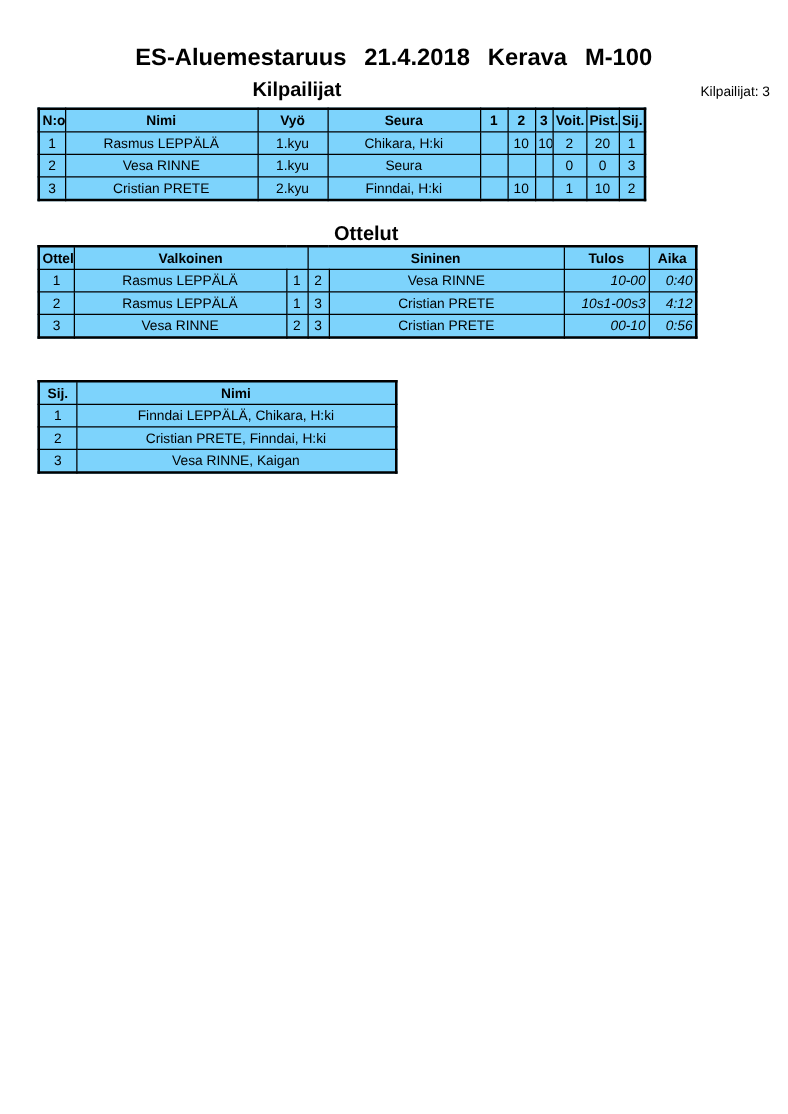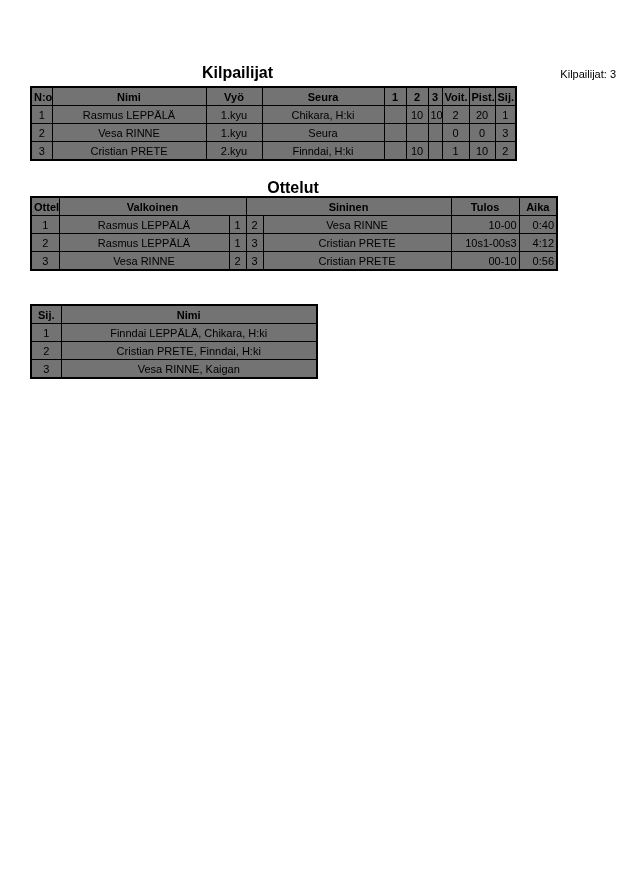--- a/index.html
+++ b/index.html
@@ -4,35 +4,36 @@
 <style>
   html,body{margin:0;padding:0;background:#fff;}
   body{font-family:"Liberation Sans","DejaVu Sans",sans-serif;color:#000;}
   .page{position:relative;width:630px;height:891px;background:#fff;overflow:hidden;}
   .doc-title{position:absolute;top:36px;left:0;width:100%;text-align:center;font-weight:bold;font-size:19px;word-spacing:9px;}
   .count-label{position:absolute;top:68px;right:14px;font-size:11px;}
   .section-title{position:absolute;font-weight:bold;font-size:16px;text-align:center;}
   .t1{top:64px;left:30px;width:415px;}
   .t2{top:179px;left:30px;width:526px;}
   .t3{top:286px;left:30px;width:286px;}
-  .tbl{position:absolute;border-collapse:collapse;table-layout:fixed;border:2px solid #000;background:#737373;}
+  .tbl{position:absolute;border-collapse:collapse;table-layout:fixed;border:2px solid #000;background:#7dd3fc;}
   .tbl th,.tbl td{border:1px solid #000;font-size:11px;height:17px;padding:0 2px;overflow:hidden;white-space:nowrap;}
   .tbl th{font-weight:bold;text-align:center;}
   .tbl1{top:86px;left:30px;width:485px;}
   .tbl2{top:196px;left:30px;width:526px;}
   .tbl3{top:304px;left:30px;width:286px;}
   .al{text-align:center;padding-left:7px;}
   .ac{text-align:center;}
-  .ar{text-align:right;padding-right:8px;}
+  .ar{text-align:right;padding-right:8px;font-style:italic;}
 </style>
 </head>
 <body>
 
 <div class="page">
 
+  <div class="doc-title">ES-Aluemestaruus 21.4.2018 Kerava M-100</div>
   <div class="count-label">Kilpailijat: 3</div>
 
   <div class="section-title t1">Kilpailijat</div>
   <table class="tbl tbl1">
     <colgroup>
       <col style="width:21px">
         <col style="width:154px">
         <col style="width:56px">
         <col style="width:122px">
       <col style="width:22px">

